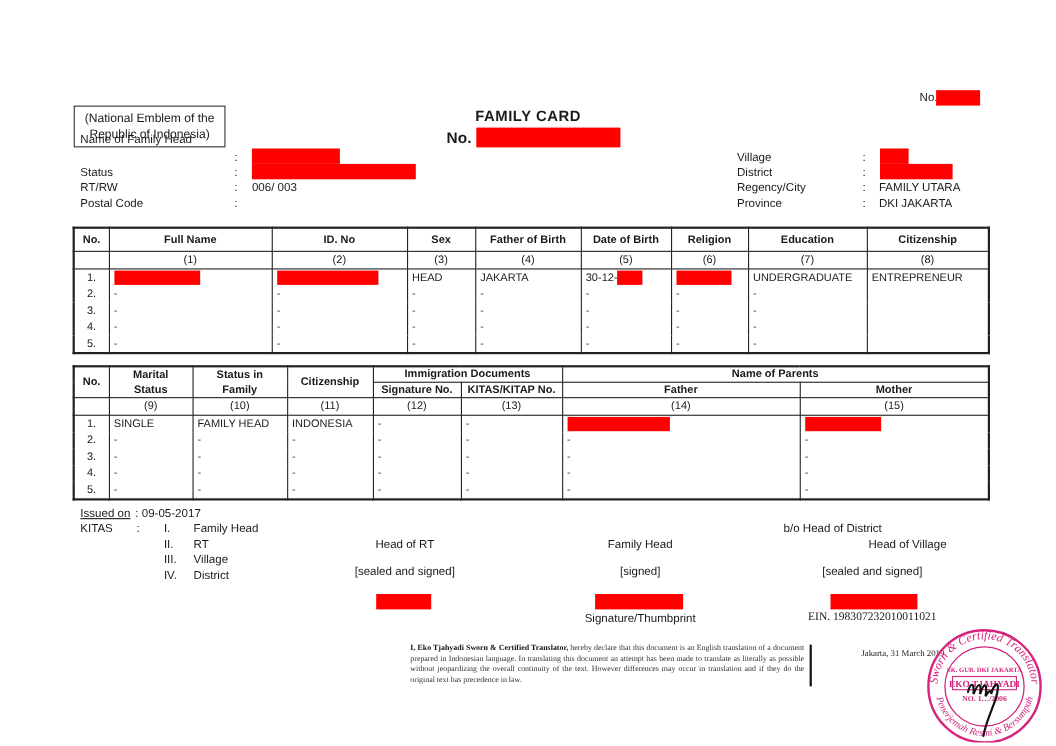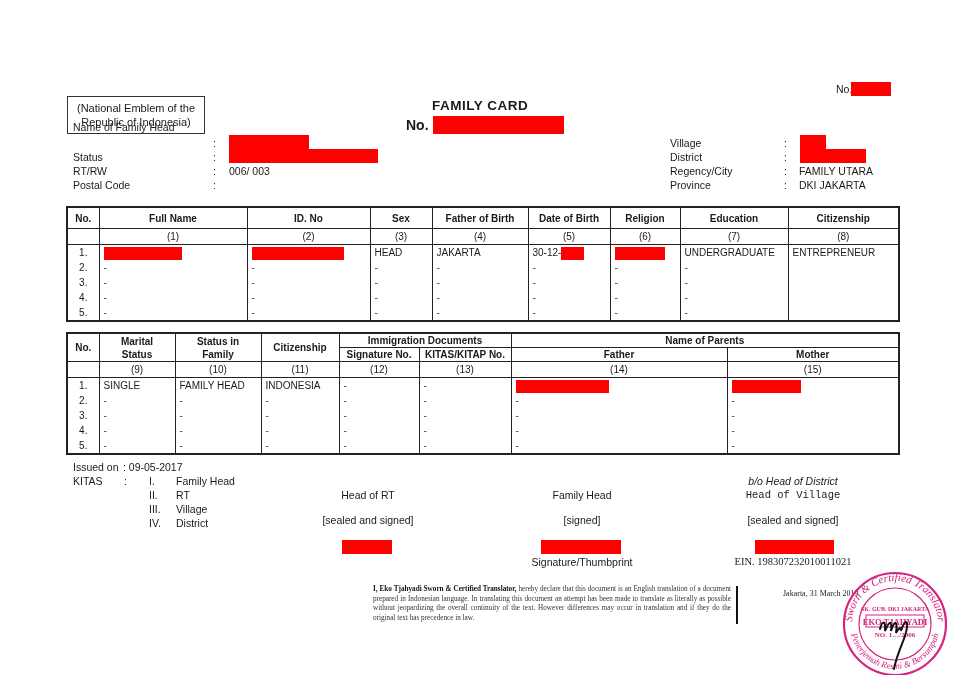--- a/index.html
+++ b/index.html
@@ -259,21 +259,21 @@
     <td class="dash">-</td>
     <td class="dash">-</td>
     <td class="dash">-</td>
     <td class="dash">-</td>
     <td class="dash">-</td>
   </tr>
 </tbody>
   </table>
 
 <div>
-  <div class="foot" style="left:73px; top:461px;">Issued on</div>
+  <div class="foot" style="left:73px; top:461px;text-decoration:underline;">Issued on</div>
   <div class="foot" style="left:123px; top:461px;">: 09-05-2017</div>
   <div class="foot" style="left:73px; top:475px;">KITAS</div>
   <div class="foot" style="left:124px; top:475px;">:</div>
 
   <div class="foot" style="left:149px; top:475px;">I.</div>
   <div class="foot" style="left:176px; top:475px;">Family Head</div>
   <div class="foot" style="left:149px; top:489px;">II.</div>
   <div class="foot" style="left:176px; top:489px;">RT</div>
   <div class="foot" style="left:149px; top:503px;">III.</div>
   <div class="foot" style="left:176px; top:503px;">Village</div>
@@ -288,22 +288,22 @@
 </div>
 
 <div>
   <div class="foot center" style="left:522px; top:489px; width:120px;">Family Head</div>
   <div class="foot center" style="left:522px; top:514px; width:120px;">[signed]</div>
   <div class="redact" style="left:541px; top:540px; width:80px; height:14px;"></div>
   <div class="foot center" style="left:522px; top:556px; width:120px;">Signature/Thumbprint</div>
 </div>
 
 <div>
-  <div class="foot center" style="left:728px; top:475px; width:130px;font-style:italic;">b/o Head of District</div>
-  <div class="foot center" style="left:728px; top:489px; width:130px;font-family:Liberation Mono, monospace;">Head of Village</div>
+  <div class="foot center" style="left:692px; top:475px; width:130px;">b/o Head of District</div>
+  <div class="foot center" style="left:760px; top:489px; width:130px;">Head of Village</div>
   <div class="foot center" style="left:728px; top:514px; width:130px;">[sealed and signed]</div>
   <div class="redact" style="left:755px; top:540px; width:79px; height:14px;"></div>
   <div class="foot center" style="left:718px; top:556px; width:150px;font-family:Liberation Serif, serif;">EIN. 198307232010011021</div>
 </div>
 
 <div class="decl"><b>I, Eko Tjahyadi Sworn &amp; Certified Translator,</b><span> hereby declare that this document is an English translation of a document prepared in Indonesian language. In translating this document an attempt has been made to translate as literally as possible without jeopardizing the overall continuity of the text. However differences may occur in translation and if they do the original text has precedence in law.</span></div>
 <div class="vbar"></div>
 <div class="stamp-date">Jakarta, 31 March 2019</div>
 
 <svg style="position:absolute; left:838px; top:569px;" width="114" height="106" viewBox="0 0 114 106">

